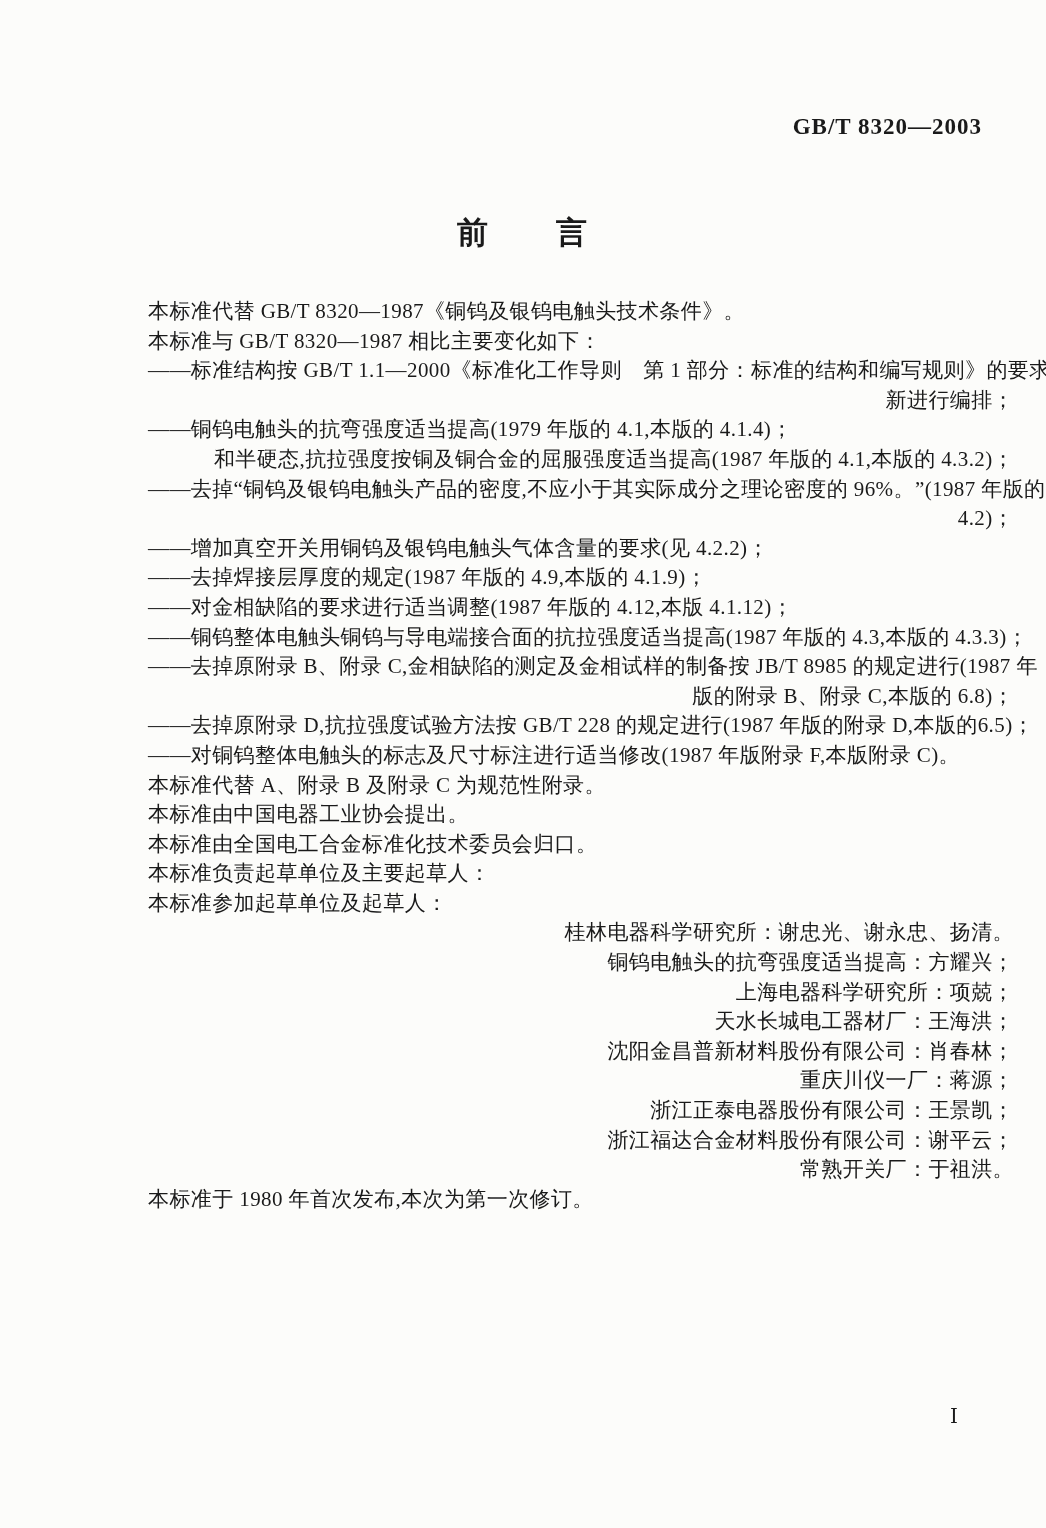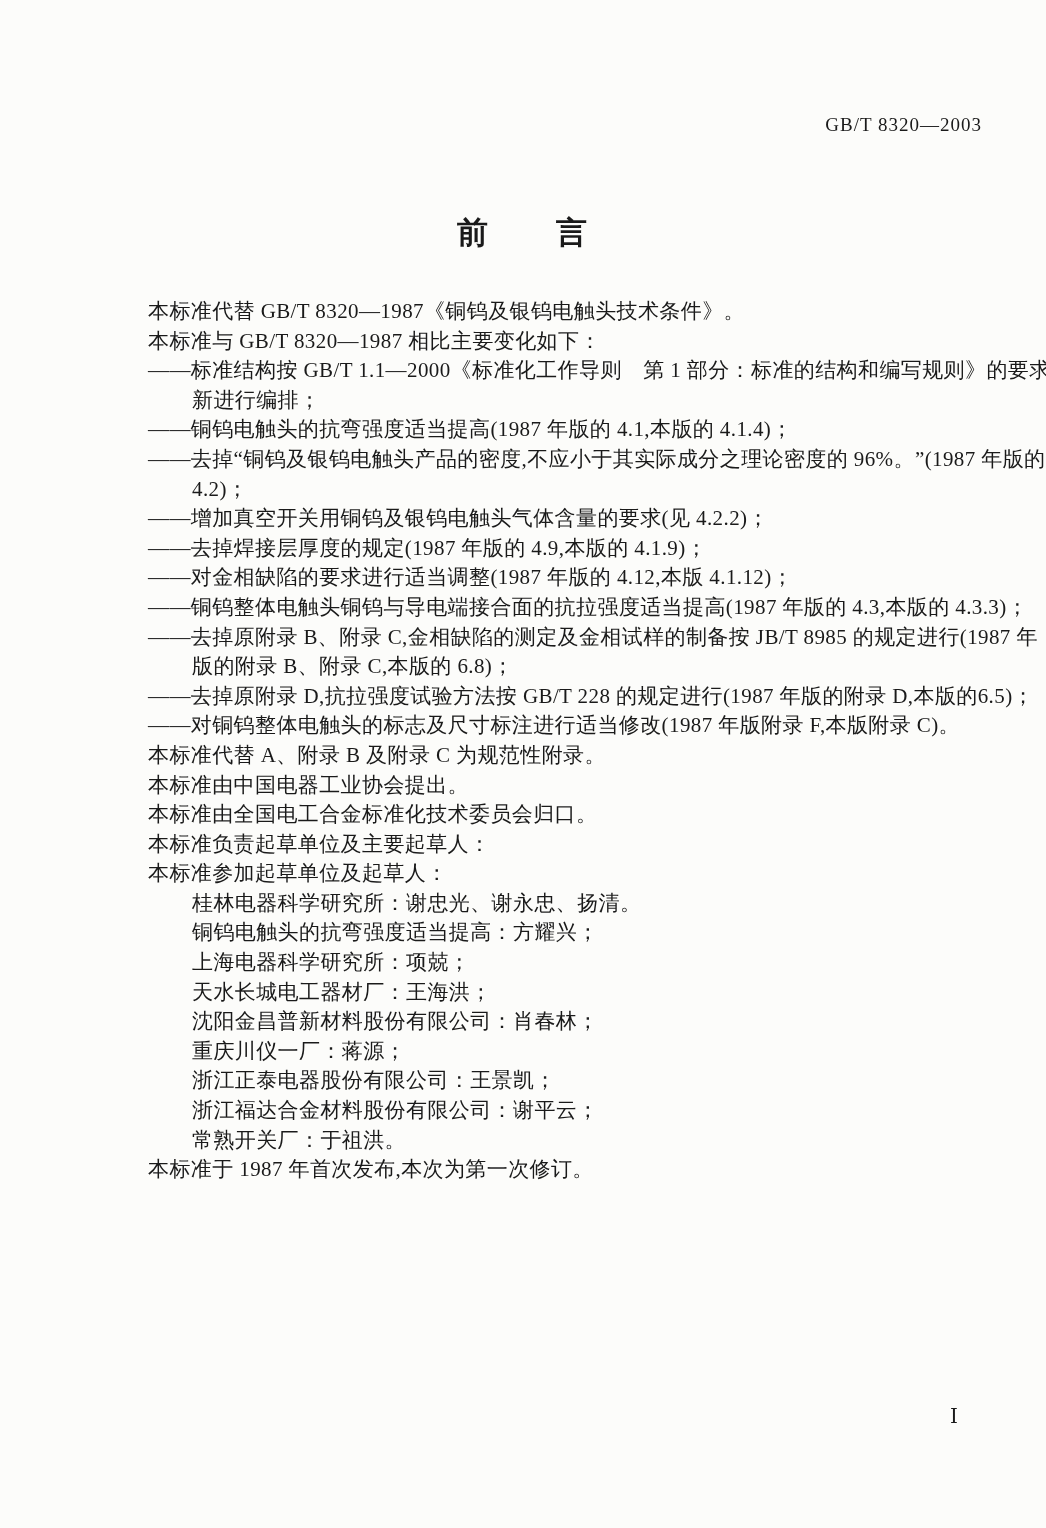--- a/index.html
+++ b/index.html
@@ -14,22 +14,22 @@
     margin: 0 auto;
     background: #fcfcfa;
     color: #1a1a1a;
     font-family: "Liberation Serif", "DejaVu Serif", serif;
     overflow: hidden;
   }
   .doc-code {
     position: absolute;
     top: 114px;
     right: 64px;
-    font-size: 19px;
-    font-weight: normal;
+    font-size: 23px;
+    font-weight: bold;
     letter-spacing: 1px;
     white-space: nowrap;
   }
   .doc-title {
     position: absolute;
     top: 212px;
     left: 0;
     width: 100%;
     text-align: center;
     font-size: 31px;
@@ -44,20 +44,21 @@
     width: 866px;
     font-size: 21px;
     line-height: 29.6px;
     letter-spacing: 0.4px;
   }
   .line {
     white-space: nowrap;
   }
   .line.ind {
     padding-left: 44px;
+    text-align: right;
   }
   .page-number {
     position: absolute;
     left: 950px;
     top: 1404px;
     font-size: 20px;
   }
 </style>
 </head>
 <body>
@@ -65,21 +66,22 @@
 <div class="page">
   <div class="doc-code">GB/T 8320—2003</div>
 
   <div class="doc-title">前　　言</div>
 
   <div class="body-text">
       <div class="line">本标准代替 GB/T 8320—1987《铜钨及银钨电触头技术条件》。</div>
       <div class="line">本标准与 GB/T 8320—1987 相比主要变化如下：</div>
       <div class="line">——标准结构按 GB/T 1.1—2000《标准化工作导则　第 1 部分：标准的结构和编写规则》的要求重</div>
       <div class="line ind">新进行编排；</div>
-      <div class="line">——铜钨电触头的抗弯强度适当提高(1987 年版的 4.1,本版的 4.1.4)；</div>
+      <div class="line">——铜钨电触头的抗弯强度适当提高(1979 年版的 4.1,本版的 4.1.4)；</div>
+      <div class="line ind">和半硬态,抗拉强度按铜及铜合金的屈服强度适当提高(1987 年版的 4.1,本版的 4.3.2)；</div>
       <div class="line">——去掉“铜钨及银钨电触头产品的密度,不应小于其实际成分之理论密度的 96%。”(1987 年版的</div>
       <div class="line ind">4.2)；</div>
       <div class="line">——增加真空开关用铜钨及银钨电触头气体含量的要求(见 4.2.2)；</div>
       <div class="line">——去掉焊接层厚度的规定(1987 年版的 4.9,本版的 4.1.9)；</div>
       <div class="line">——对金相缺陷的要求进行适当调整(1987 年版的 4.12,本版 4.1.12)；</div>
       <div class="line">——铜钨整体电触头铜钨与导电端接合面的抗拉强度适当提高(1987 年版的 4.3,本版的 4.3.3)；</div>
       <div class="line">——去掉原附录 B、附录 C,金相缺陷的测定及金相试样的制备按 JB/T 8985 的规定进行(1987 年</div>
       <div class="line ind">版的附录 B、附录 C,本版的 6.8)；</div>
       <div class="line">——去掉原附录 D,抗拉强度试验方法按 GB/T 228 的规定进行(1987 年版的附录 D,本版的6.5)；</div>
       <div class="line">——对铜钨整体电触头的标志及尺寸标注进行适当修改(1987 年版附录 F,本版附录 C)。</div>
@@ -90,17 +92,17 @@
       <div class="line">本标准参加起草单位及起草人：</div>
       <div class="line ind">桂林电器科学研究所：谢忠光、谢永忠、扬清。</div>
       <div class="line ind">铜钨电触头的抗弯强度适当提高：方耀兴；</div>
       <div class="line ind">上海电器科学研究所：项兢；</div>
       <div class="line ind">天水长城电工器材厂：王海洪；</div>
       <div class="line ind">沈阳金昌普新材料股份有限公司：肖春林；</div>
       <div class="line ind">重庆川仪一厂：蒋源；</div>
       <div class="line ind">浙江正泰电器股份有限公司：王景凯；</div>
       <div class="line ind">浙江福达合金材料股份有限公司：谢平云；</div>
       <div class="line ind">常熟开关厂：于祖洪。</div>
-      <div class="line">本标准于 1987 年首次发布,本次为第一次修订。</div>
+      <div class="line">本标准于 1980 年首次发布,本次为第一次修订。</div>
     </div>
 
   <div class="page-number">Ⅰ</div>
 </div>
 
 </body></html>

